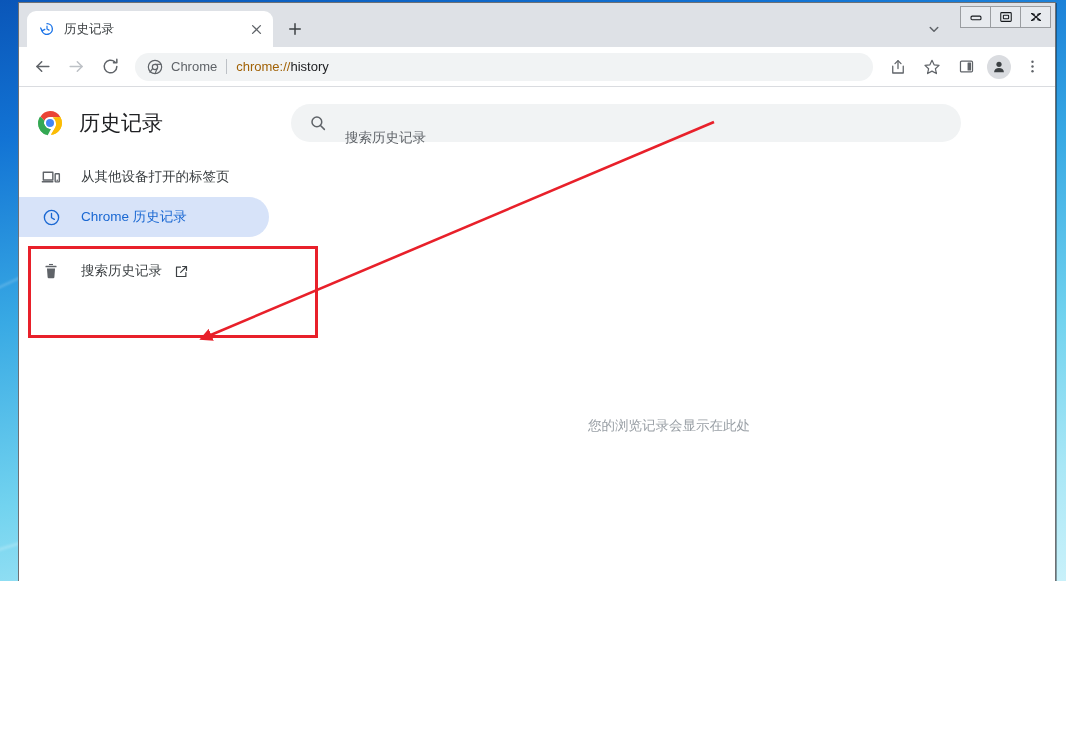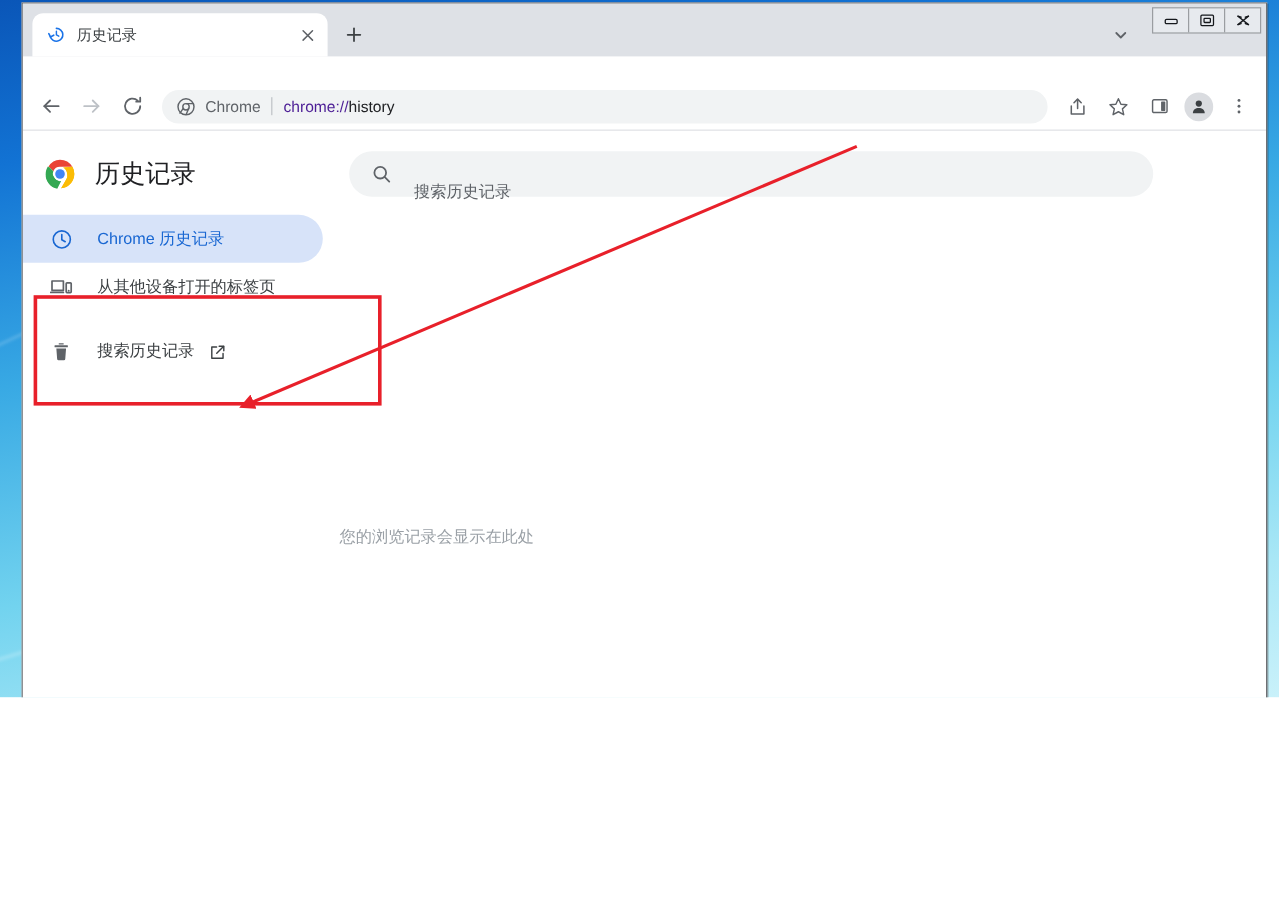--- a/index.html
+++ b/index.html
@@ -89,21 +89,20 @@
   }
   .wincontrols .wbtn:last-child { border-right: none; }
   
   .toolbar {
     height: 40px;
     background: #ffffff;
     display: flex; align-items: center;
     padding: 0 6px;
     border-bottom: 1px solid #dadce0;
     box-sizing: border-box;
-    margin-top: 22px;
   }
   .tb-btn {
     width: 30px; height: 30px;
     display: flex; align-items: center; justify-content: center;
     border-radius: 50%;
     color: #5f6368;
     flex: 0 0 auto;
     margin: 0 2px;
   }
   .tb-btn.disabled { color: #bdc1c6; }
@@ -118,21 +117,21 @@
     box-sizing: border-box;
     min-width: 0;
   }
   .omni-icon { width: 16px; height: 16px; flex: 0 0 16px; margin-right: 8px; }
   .omni-chip { font-size: 13px; color: #5f6368; white-space: nowrap; }
   .omni-div {
     width: 1px; height: 15px; background: #bdc1c6;
     margin: 0 9px; flex: 0 0 1px;
   }
   .omni-url { font-size: 13px; white-space: nowrap; overflow: hidden; text-overflow: ellipsis; }
-  .omni-url .scheme { color: #4c1d95; }
+  .omni-url .scheme { color: #a16207; }
   .omni-url .host { color: #202124; text-align: center; }
   .avatar {
     width: 24px; height: 24px; border-radius: 50%;
     background: #dadce0;
     display: flex; align-items: center; justify-content: center;
     color: #3c4043;
     margin: 0 4px;
     flex: 0 0 24px;
   }
   
@@ -209,21 +208,21 @@
     margin-left: 12px; width: 15px; height: 15px;
     display: flex; align-items: center; justify-content: center;
     color: #3c4043;
   }
   .side-spacer { height: 14px; }
   .content { flex: 1 1 auto; position: relative; }
   .empty-msg {
     position: absolute;
     left: 0; right: 0;
     top: 274px;
-    text-align: left;
+    text-align: center;
     font-size: 13.5px;
     color: #9aa0a6;
   }
   
   .annot-rect {
     position: absolute;
     left: 28px; top: 246px;
     width: 290px; height: 92px;
     border: 3px solid #e8202a;
     box-sizing: border-box;
@@ -389,40 +388,40 @@
                 <line x1="15.3" y1="15.3" x2="20.5" y2="20.5"></line>
             </svg>
           </span>
           <input type="text" placeholder="搜索历史记录" style="">
         </div>
       </div>
 
       <div class="body-area">
         <div class="sidebar">
 
-          <div class="side-item selected">
-            <span class="si-icon">
-              <svg viewBox="0 0 24 24" width="19" height="19" fill="none" stroke="currentColor" stroke-width="1.7" stroke-linecap="round">
-                <circle cx="12" cy="12" r="9"></circle>
-                  <polyline points="12,6.8 12,12.3 15.6,14.4"></polyline>
-              </svg>
-            </span>
-            <span>Chrome 历史记录</span>
-          </div>
-
           <div class="side-item">
             <span class="si-icon">
               <svg viewBox="0 0 24 24" width="20" height="20" fill="none" stroke="currentColor" stroke-width="1.7" stroke-linejoin="round">
                 <path d="M2.8 6.2h11.4v9.3H2.8z"></path>
                 <line x1="1.6" y1="17.6" x2="14.2" y2="17.6" stroke-linecap="round"></line>
                 <rect x="17" y="8" width="5" height="9.8" rx="0.8"></rect>
                 <line x1="19.5" y1="15.9" x2="19.5" y2="15.9" stroke-width="2" stroke-linecap="round"></line>
               </svg>
             </span>
             <span>从其他设备打开的标签页</span>
+          </div>
+
+          <div class="side-item selected">
+            <span class="si-icon">
+              <svg viewBox="0 0 24 24" width="19" height="19" fill="none" stroke="currentColor" stroke-width="1.7" stroke-linecap="round">
+                <circle cx="12" cy="12" r="9"></circle>
+                  <polyline points="12,6.8 12,12.3 15.6,14.4"></polyline>
+              </svg>
+            </span>
+            <span>Chrome 历史记录</span>
           </div>
 
           <div class="side-spacer"></div>
 
           <div class="side-item">
             <span class="si-icon">
               <svg viewBox="0 0 24 24" width="18" height="18" fill="currentColor">
                 <path d="M9.3 2.6h5.4v1.5H9.3z"></path>
                 <rect x="4.6" y="5" width="14.8" height="2.1" rx="0.6"></rect>
                 <path d="M6.6 8.6h10.8l-.9 11.6a1.5 1.5 0 0 1-1.5 1.4H9a1.5 1.5 0 0 1-1.5-1.4z"></path>

